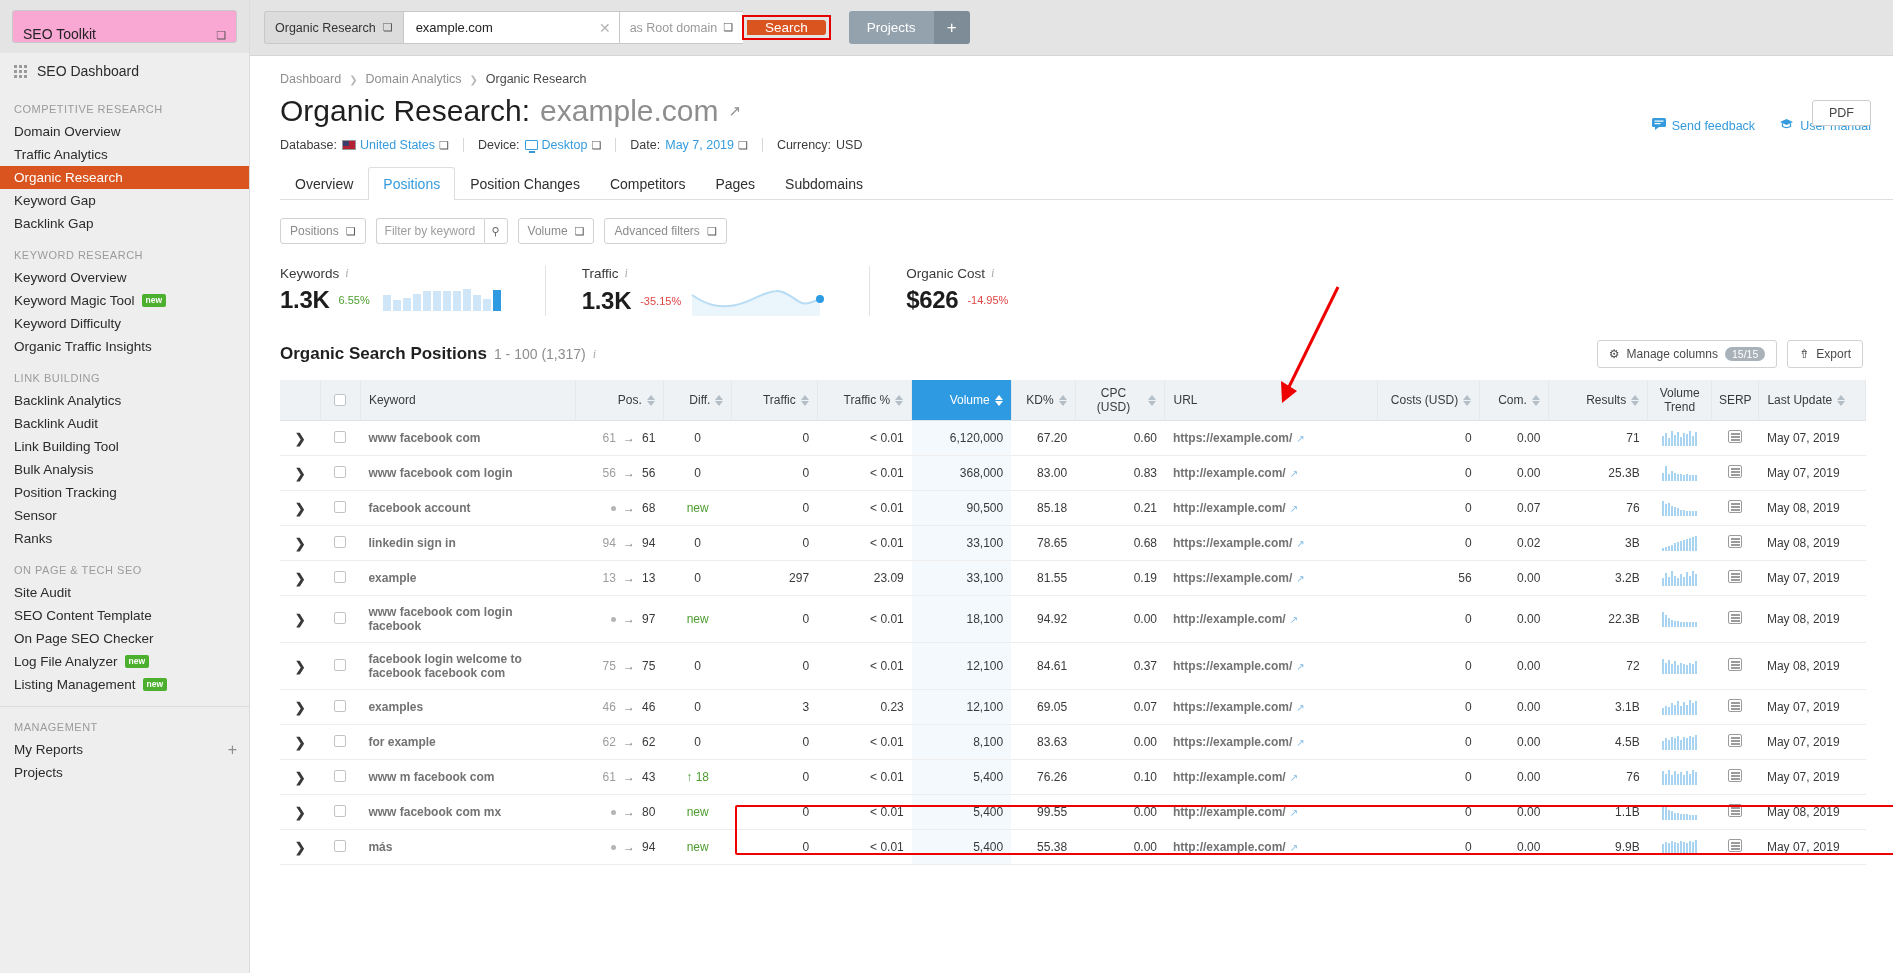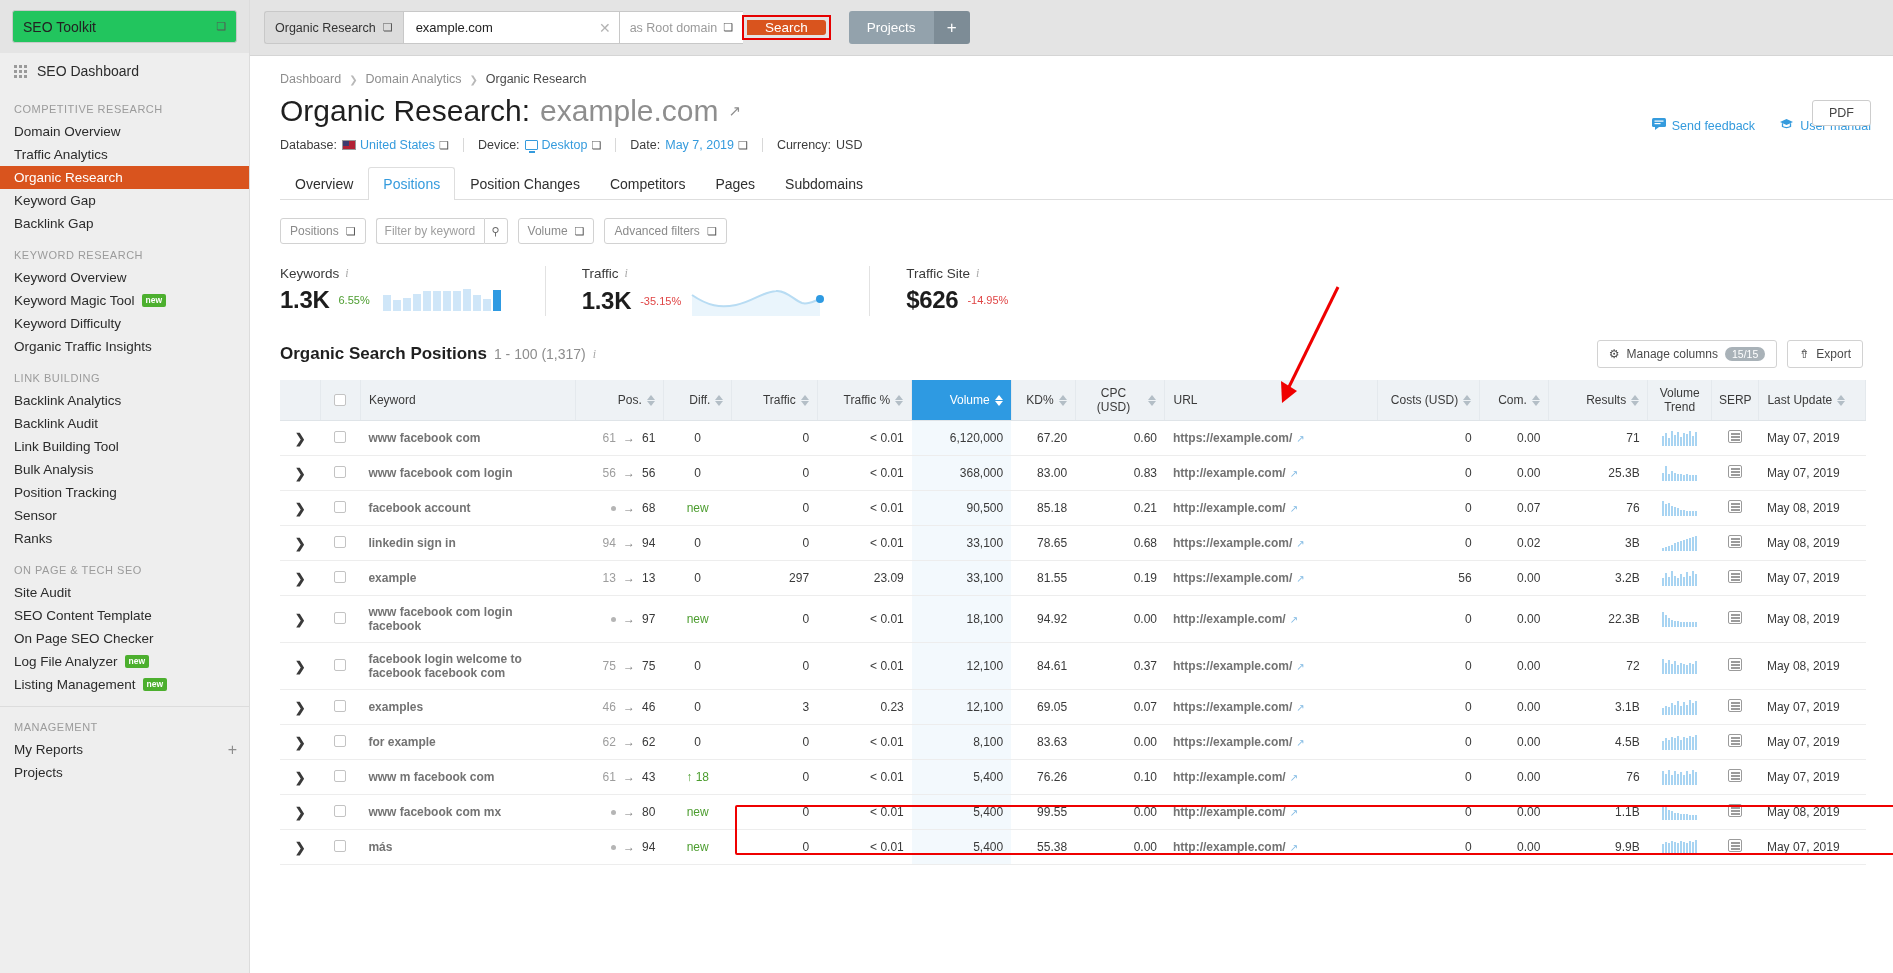--- a/index.html
+++ b/index.html
@@ -17,22 +17,22 @@
   
   .sidebar {
     width: 250px; min-width: 250px; height: 973px;
     background: #eeeeee;
     border-right: 1px solid #dcdcdc;
     overflow: hidden;
     position: relative;
   }
   .toolkit-wrap { padding: 10px 12px 10px 12px; background: #e4e4e4; }
   .toolkit-select {
-    height: 33px; background:#22c55e; border:1px solid #c9c9c9; border-radius:3px;
-    display:flex; align-items:center; justify-content:space-between;
+    height: 33px; background:#f9a8d4; border:1px solid #c9c9c9; border-radius:3px;
+    display:flex; align-items:flex-end; justify-content:space-between;
     padding: 0 10px; font-size:14px; color:#222; cursor:pointer;
   }
   .caret { font-size: 11px; color:#555; }
   .sb-dash {
     display:flex; align-items:center; gap:10px;
     padding: 10px 12px 10px 14px; font-size:14px; color:#2b2b2b; cursor:pointer;
   }
   .grid-icon { display:grid; grid-template-columns: repeat(3, 3px); grid-gap:2px; }
   .grid-icon i { width:3px; height:3px; background:#9a9a9a; display:block; }
   .sb-group {
@@ -481,21 +481,21 @@
               <span class="mdelta down">-35.15%</span>
               <svg width="135" height="30" viewBox="0 0 135 30">
                 <path d="M2,9 C18,20 30,22 46,19 C62,16 72,6 86,5 C96,4 104,14 112,17 C118,19 124,15 130,13 L130,30 L2,30 Z" fill="#eaf5fc"></path>
                 <path d="M2,9 C18,20 30,22 46,19 C62,16 72,6 86,5 C96,4 104,14 112,17 C118,19 124,15 130,13" fill="none" stroke="#b8dcf3" stroke-width="2"></path>
                 <circle cx="130" cy="13" r="4" fill="#2e9ae2"></circle>
               </svg>
             </div>
           </div>
           <div class="metric">
             <div class="mlabel">
-              <span>Traffic Site</span>
+              <span>Organic Cost</span>
               <span class="info-i">i</span>
             </div>
             <div class="mrow">
               <span class="mval">$626</span>
               <span class="mdelta down">-14.95%</span>
             </div>
           </div>
         </div>
 
       <div class="sect">

